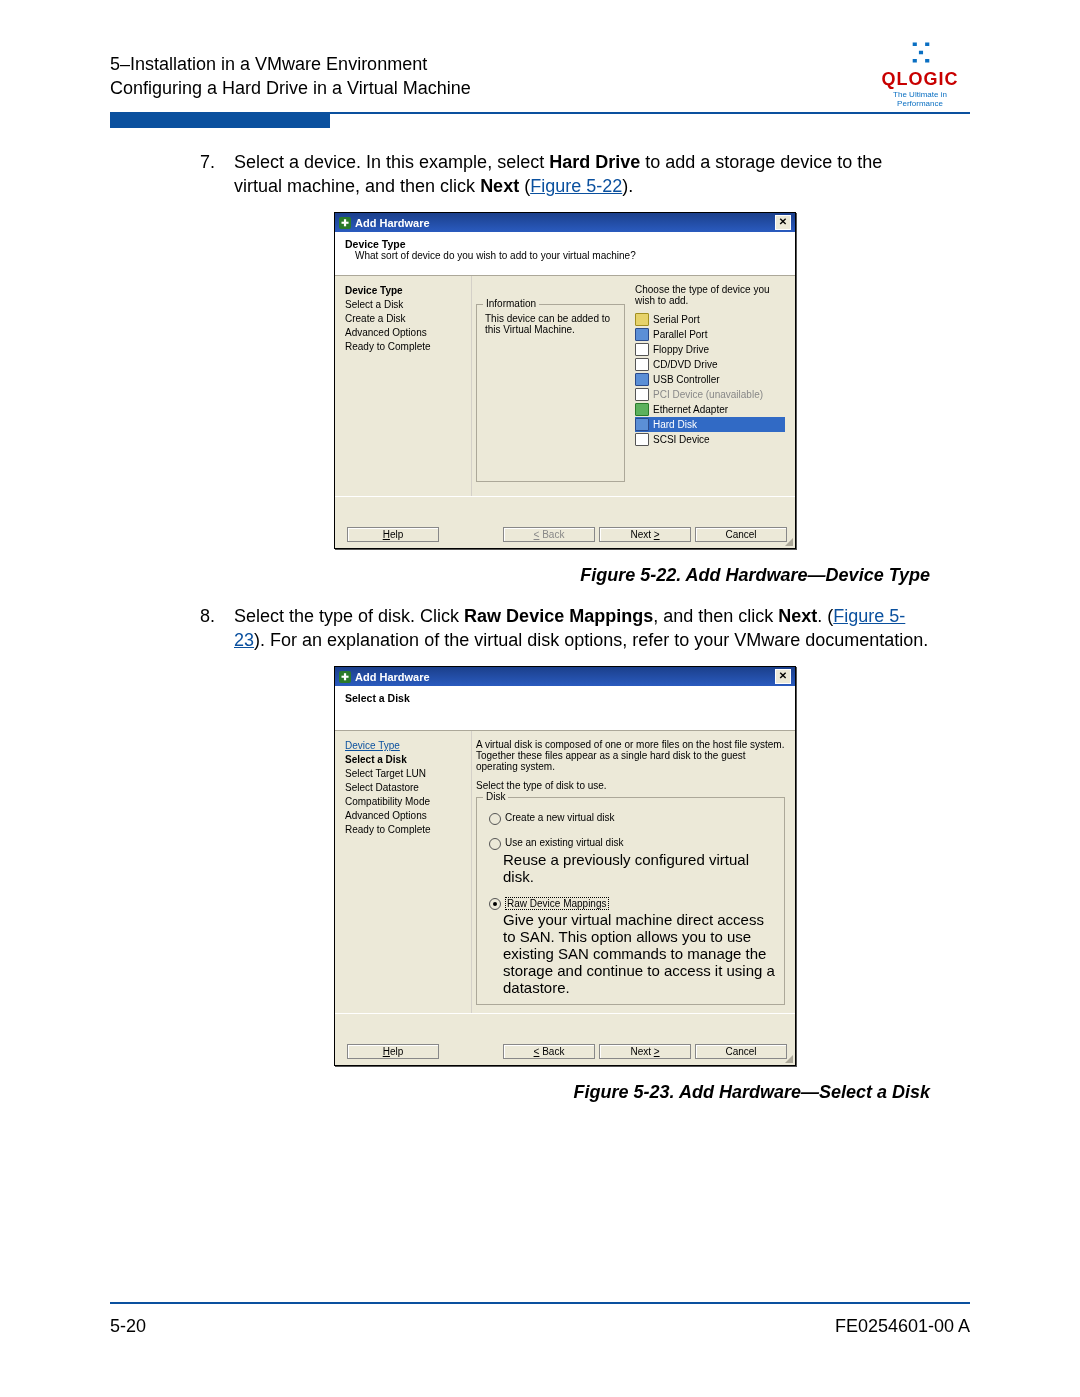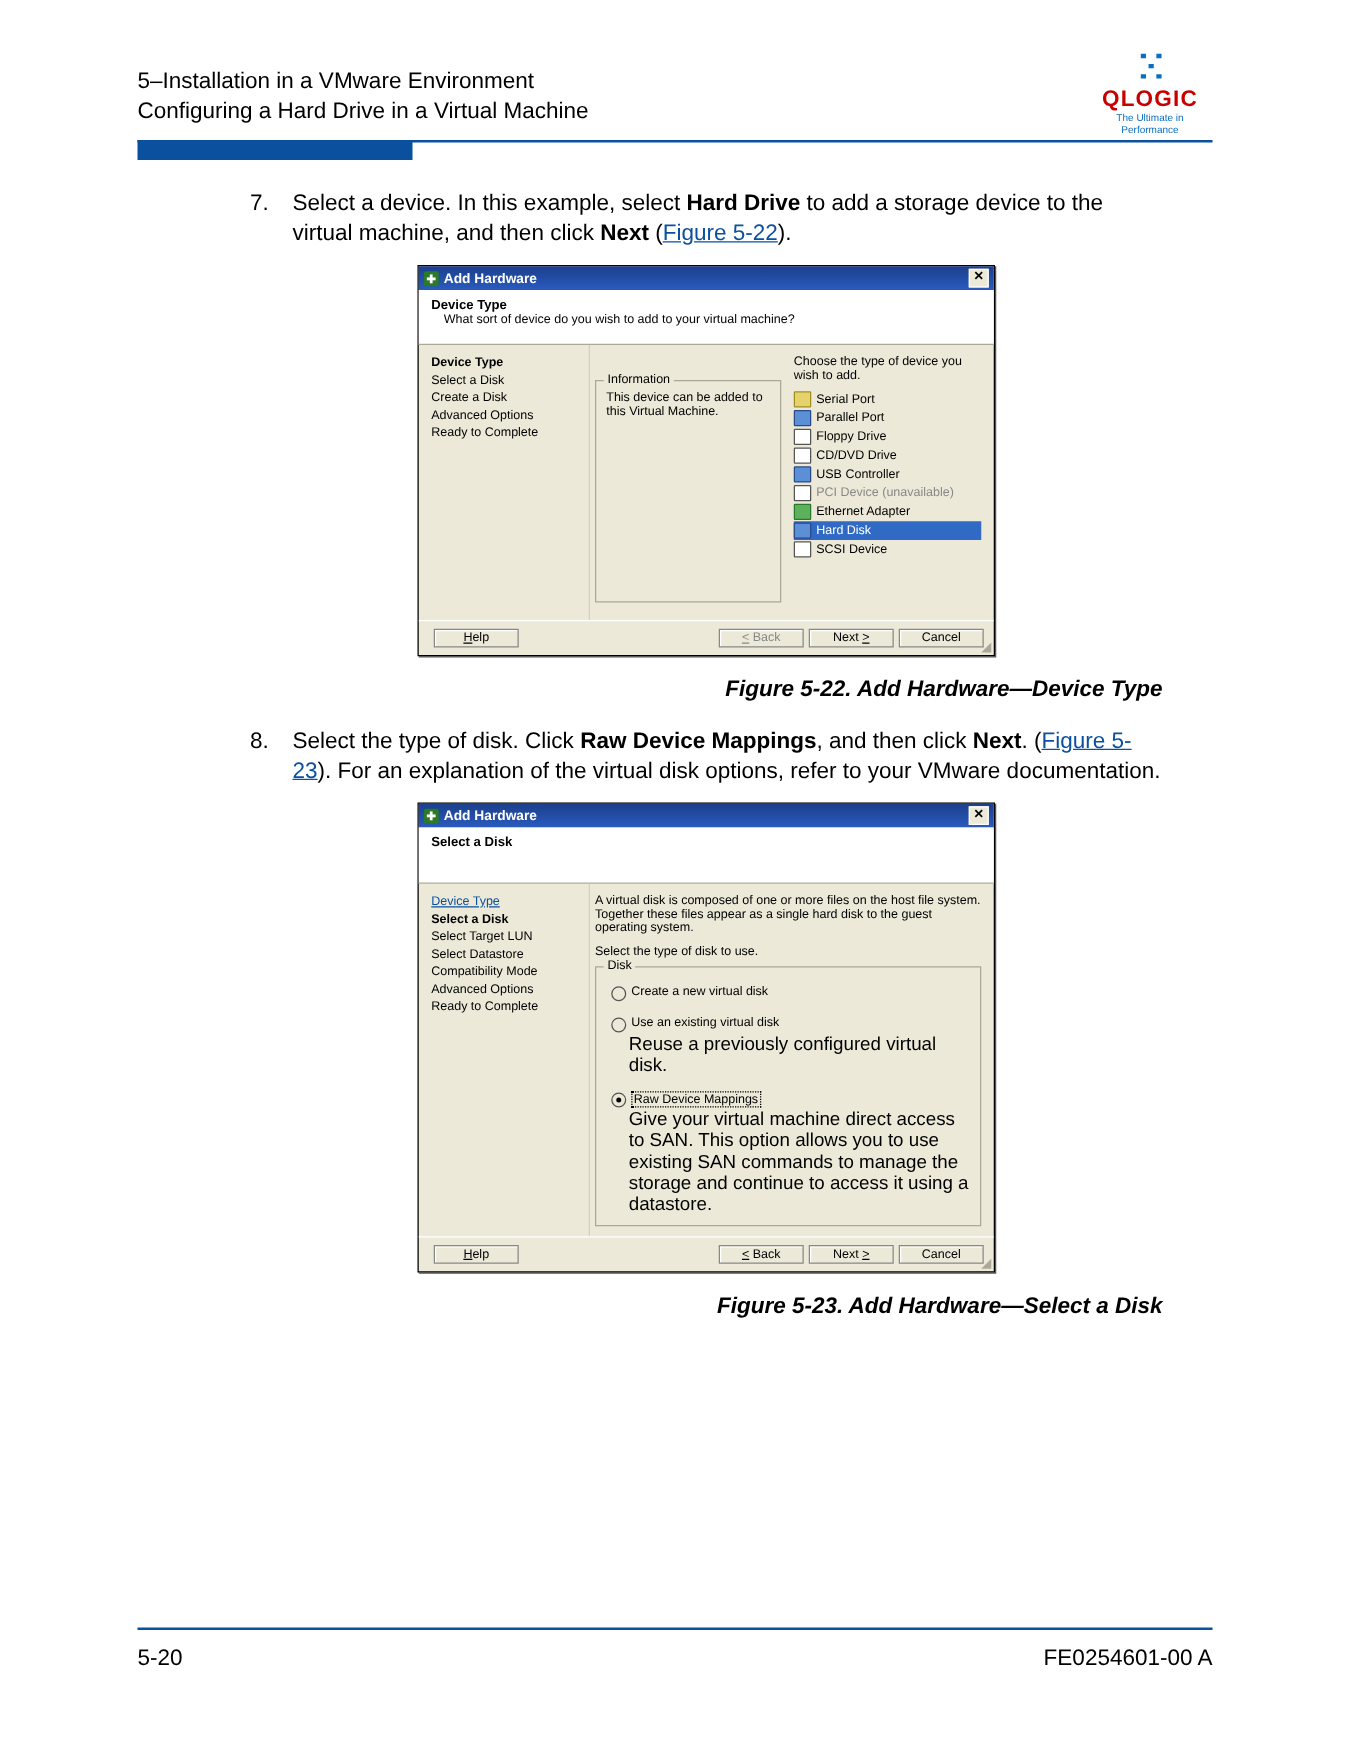--- a/index.html
+++ b/index.html
@@ -41,21 +41,21 @@
   .dev-item.dis{color:#888;}
   .ic{width:12px;height:11px;display:inline-block;border:1px solid #555;border-radius:1px;font-size:7px;line-height:9px;text-align:center;background:#fff;}
   .ic.g{background:#5db15d;border-color:#2a7a2a;}
   .ic.b{background:#5b8fd6;border-color:#2a4a8a;}
   .ic.y{background:#e6d26a;border-color:#a28f20;}
   .radio-row{display:flex;align-items:flex-start;gap:4px;margin:6px 0 0 4px;font-size:10px;}
   .radio-circle{width:10px;height:10px;border:1px solid #555;border-radius:50%;margin-top:1px;display:flex;align-items:center;justify-content:center;}
   .radio-circle.sel::after{content:"";width:4px;height:4px;background:#000;border-radius:50%;}
   .radio-sub{margin:1px 0 0 18px;font-size:15px;color:#000;}
   .wiz-foot{border-top:1px solid #fff;padding:6px 8px;display:flex;align-items:center;}
-  .wbtn{border:1px solid #888;background:#ece9d8;font-size:10px;padding:1px 4px;width:58px;text-align:center;margin-left:4px;box-shadow:1px 1px 0 #fff inset;}
+  .wbtn{border:1px solid #888;background:#ece9d8;font-size:10px;padding:1px 16px;width:58px;text-align:center;margin-left:4px;box-shadow:1px 1px 0 #fff inset;margin-top:24px;}
   .wbtn.dis{color:#888;}
   .help-btn{margin-right:auto;}
   .grip{position:relative;height:0;}
   .grip::after{content:"";position:absolute;right:2px;bottom:2px;width:0;height:0;border-left:8px solid transparent;border-bottom:8px solid #aca899;}
   .sel-box{border:1px dotted #000;padding:0 1px;}
   .footer-rule{position:absolute;left:110px;right:110px;bottom:93px;height:2px;background:#0a509e;}
   .footer{position:absolute;left:110px;right:110px;bottom:60px;display:flex;justify-content:space-between;font-size:18px;}
 </style>
 </head>
 <body>

